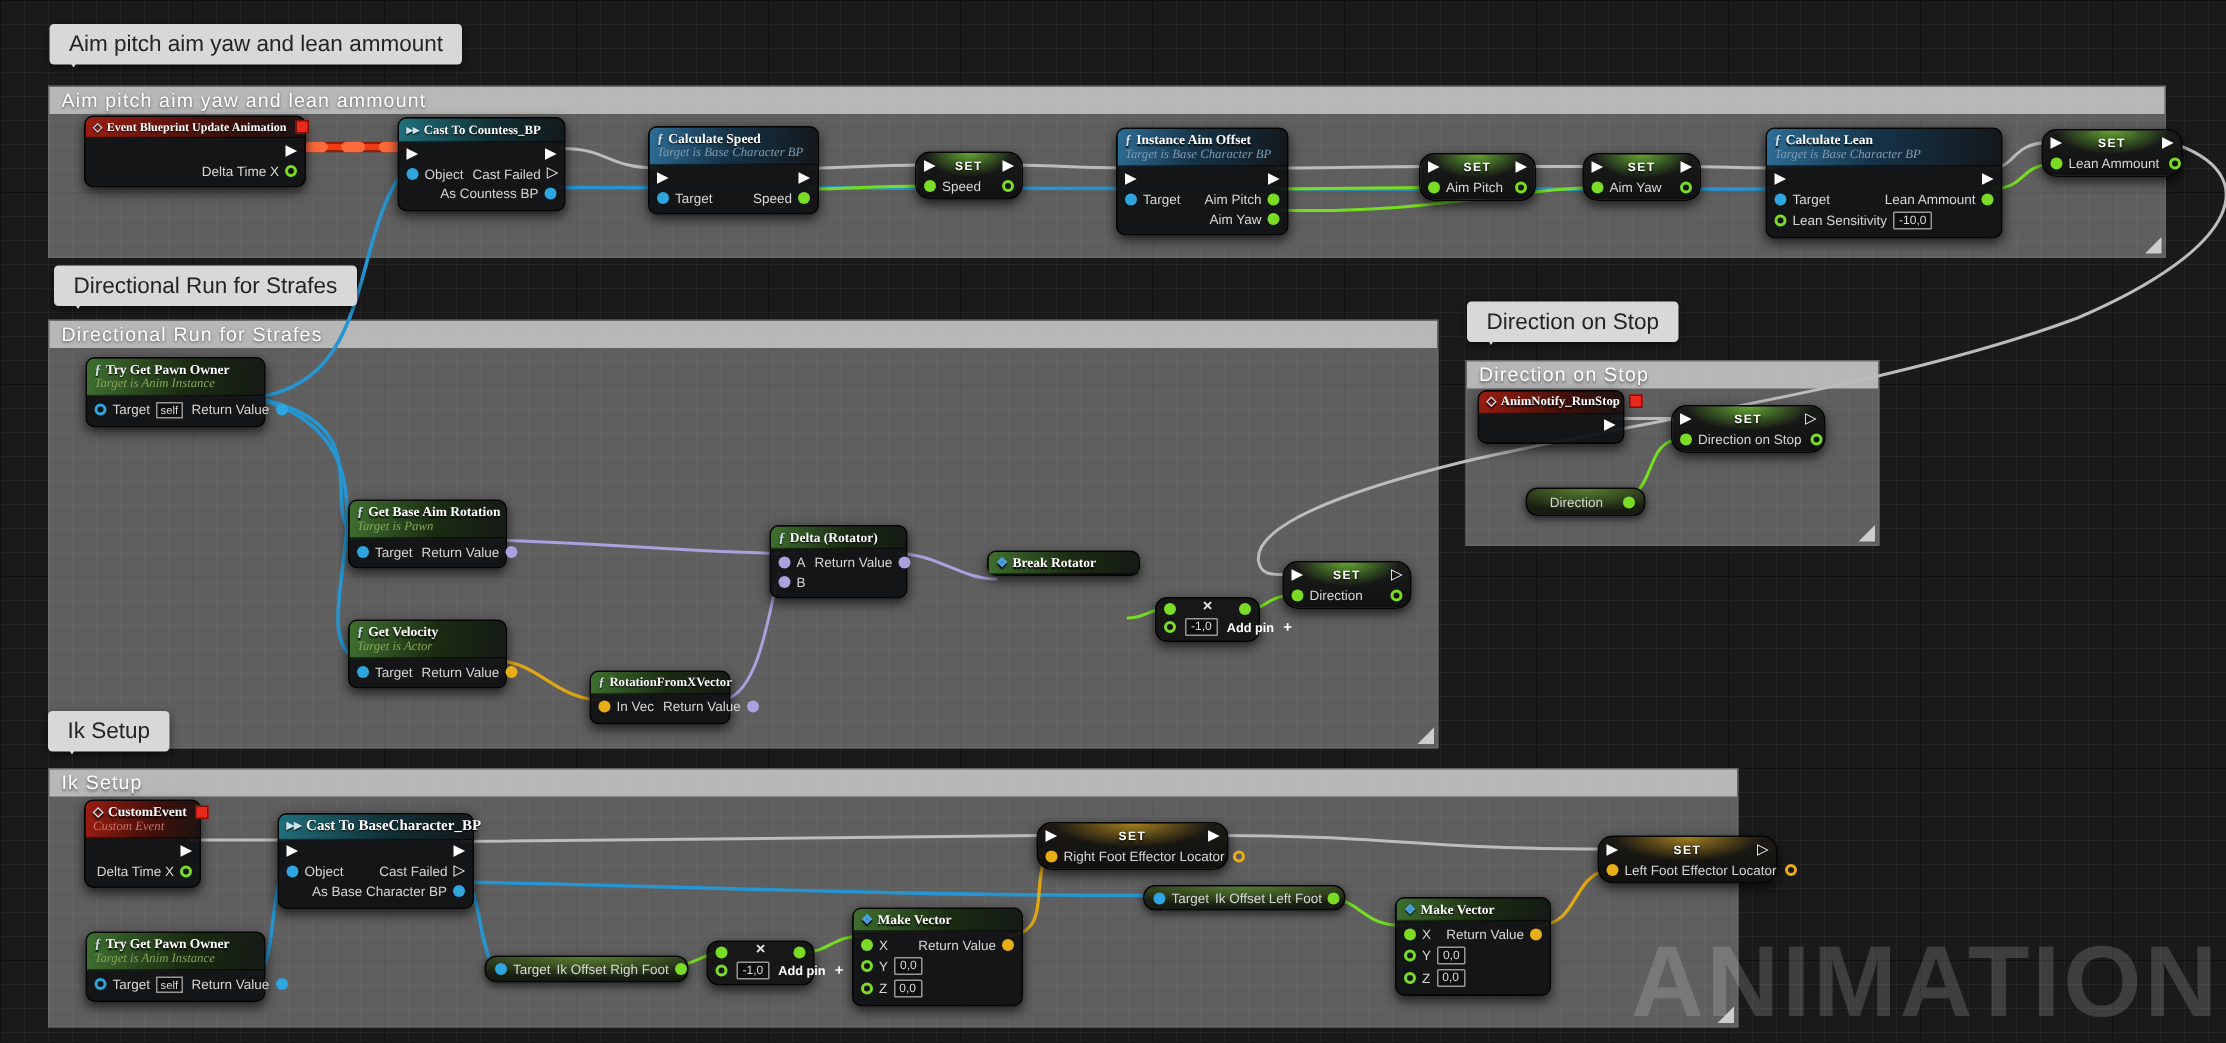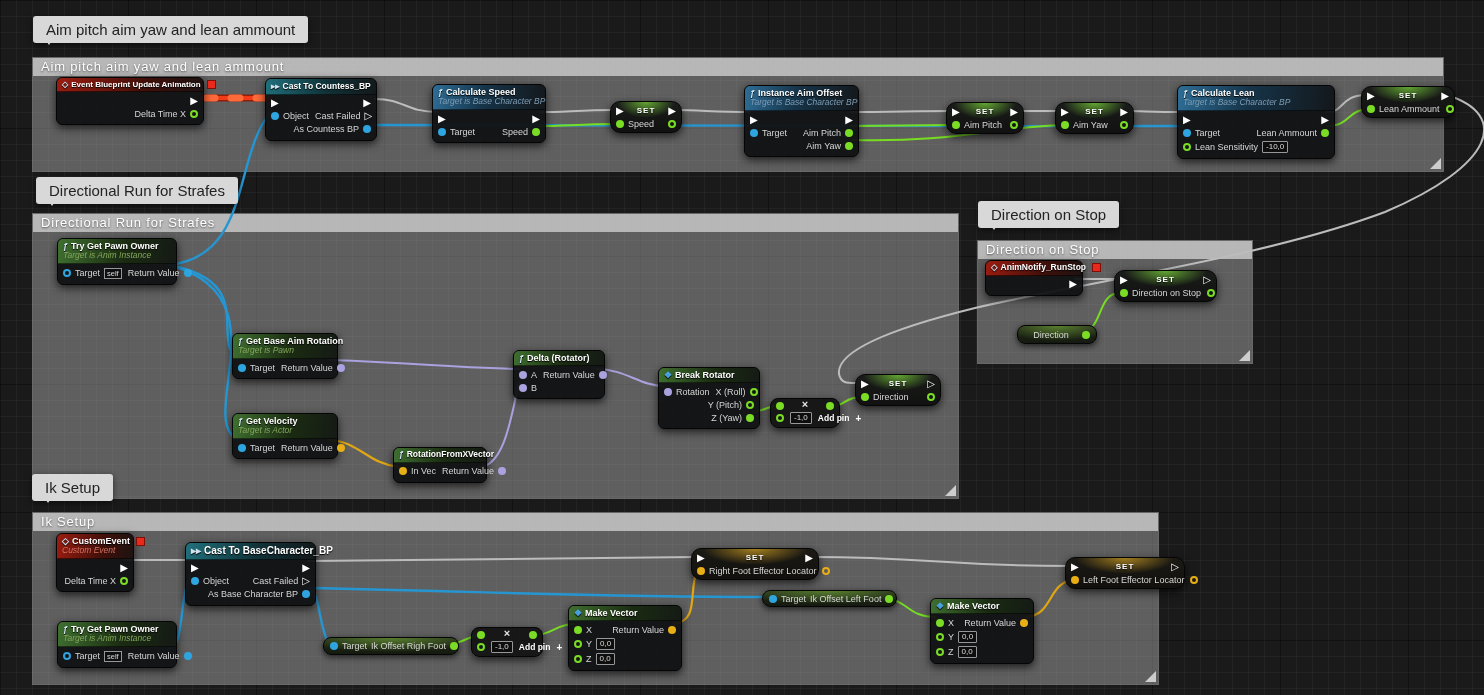--- a/index.html
+++ b/index.html
@@ -17,21 +17,21 @@
   .cbar{height:18px;line-height:18px;padding:0 8px;background:rgba(205,205,205,.8);color:#fff;
     font-size:13px;letter-spacing:.8px;text-shadow:0 1px 2px rgba(0,0,0,.55);white-space:nowrap;overflow:hidden;}
   
   .bubble{position:absolute;z-index:5;background:#d8d8d8;color:#232323;font-size:15px;padding:5px 13px;
     border-radius:3px;box-shadow:0 2px 6px rgba(0,0,0,.55);white-space:nowrap;}
   .bubble::after{content:"";position:absolute;left:10px;bottom:-8px;
     border:6px solid transparent;border-top:9px solid #d8d8d8;}
   
   .node{position:absolute;z-index:3;background:rgba(16,17,18,.94);border:1px solid #050505;border-radius:6px;
     box-shadow:0 3px 8px rgba(0,0,0,.7);color:#cfcfcf;font-size:9px;}
-  .hdr{padding:2px 6px 2px 5px;border-radius:5px 5px 0 0;border-bottom:1px solid rgba(0,0,0,.55);line-height:1.15;}
+  .hdr{padding:2px 6px 2px 5px;border-radius:5px 5px 0 0;border-bottom:1px solid rgba(0,0,0,.55);line-height:1.15;font-family:Liberation Serif, serif;}
   .hdr .t{font-weight:bold;color:#fff;font-size:9px;white-space:nowrap;text-shadow:0 1px 1px #000;}
   .hdr .s{font-style:italic;font-size:8.5px;white-space:nowrap;}
   .hdr-blue{background:linear-gradient(100deg,#2e6e97 0%,#163449 45%,rgba(20,34,46,.2) 100%);}
   .hdr-blue .s{color:#7e9cb4;}
   .hdr-teal{background:linear-gradient(100deg,#20707c 0%,#113238 55%,rgba(15,40,45,.2) 100%);}
   .hdr-green{background:linear-gradient(100deg,#3f7030 0%,#1b2c12 55%,rgba(25,42,20,.25) 100%);}
   .hdr-green .s{color:#84a65c;}
   .hdr-red{background:linear-gradient(100deg,#9c1c11 0%,#40100a 60%,rgba(50,14,9,.3) 100%);}
   .hdr-red .s{color:#d2715f;}
   .hicon{margin-right:3px;font-style:normal;font-weight:bold;color:#cfe3ef;}
@@ -446,44 +446,20 @@
             <span class="pl">B</span>
           </span>
         </div>
     </div>
   </div>
 
   <div class="node" style="left:658px;top:367px;width:100px">
     <div class="hdr hdr-green">
       <div class="t"><span class="hicon" style="color:#4aa3e0">❖</span><span>Break Rotator</span></div>
     </div>
-    <div class="rows">
-      <div class="row">
-          <span class="l">
-            <span class="pc f-lav"></span>
-            <span class="pl">Rotation</span>
-          </span>
-          <span class="r">
-            <span class="pl">X (Roll)</span>
-            <span class="pc h-grn"></span>
-          </span>
-        </div>
-      <div class="row">
-          <span class="r">
-            <span class="pl">Y (Pitch)</span>
-            <span class="pc h-grn"></span>
-          </span>
-        </div>
-      <div class="row">
-          <span class="r">
-            <span class="pl">Z (Yaw)</span>
-            <span class="pc f-grn"></span>
-          </span>
-        </div>
-    </div>
   </div>
 
   <div class="mnode" style="left:770px;top:398px;width:68px">
     <div class="mx">×</div>
     <div class="row" style="padding:1px 5px">
         <span class="pc f-grn"></span>
         <span class="pc f-grn"></span>
       </div>
     <div class="row" style="padding:1px 5px">
         <span class="pc h-grn"></span>
@@ -737,13 +713,14 @@
         </span>
         <span class="pc h-yel"></span>
       </div>
   </div>
 
   <div class="bubble" style="left:33px;top:16px">Aim pitch aim yaw and lean ammount</div>
   <div class="bubble" style="left:36px;top:177px">Directional Run for Strafes</div>
   <div class="bubble" style="left:978px;top:201px">Direction on Stop</div>
   <div class="bubble" style="left:32px;top:474px">Ik Setup</div>
 
+  <div class="wm">ANIMATION</div>
 </div>
 
 </body></html>

